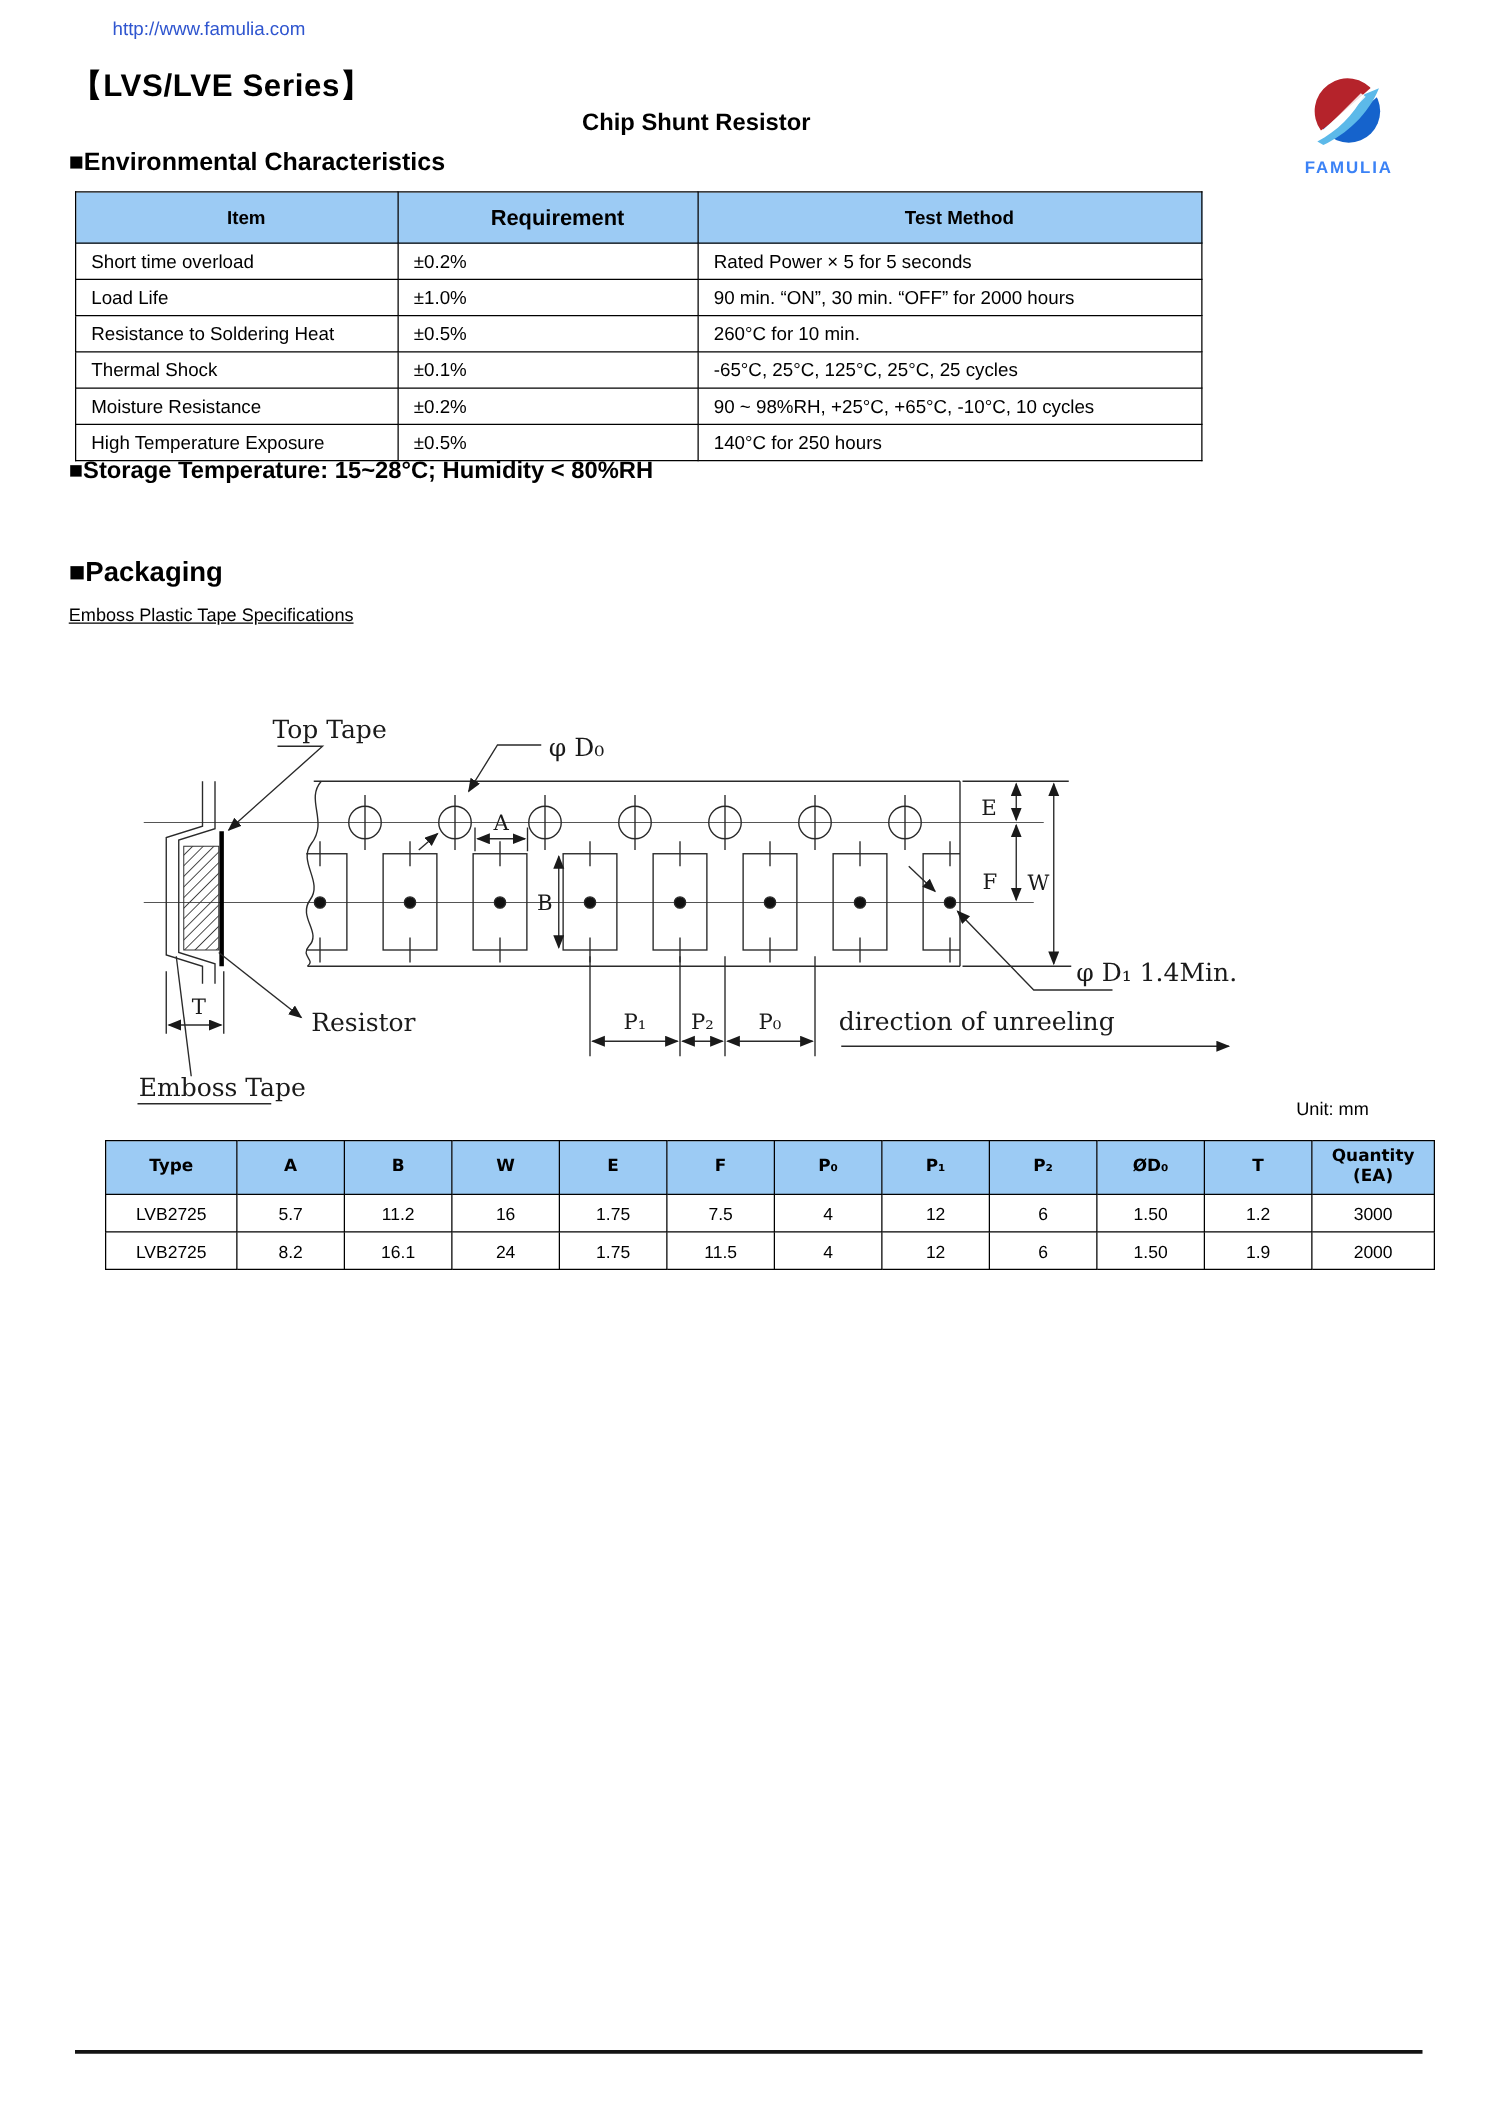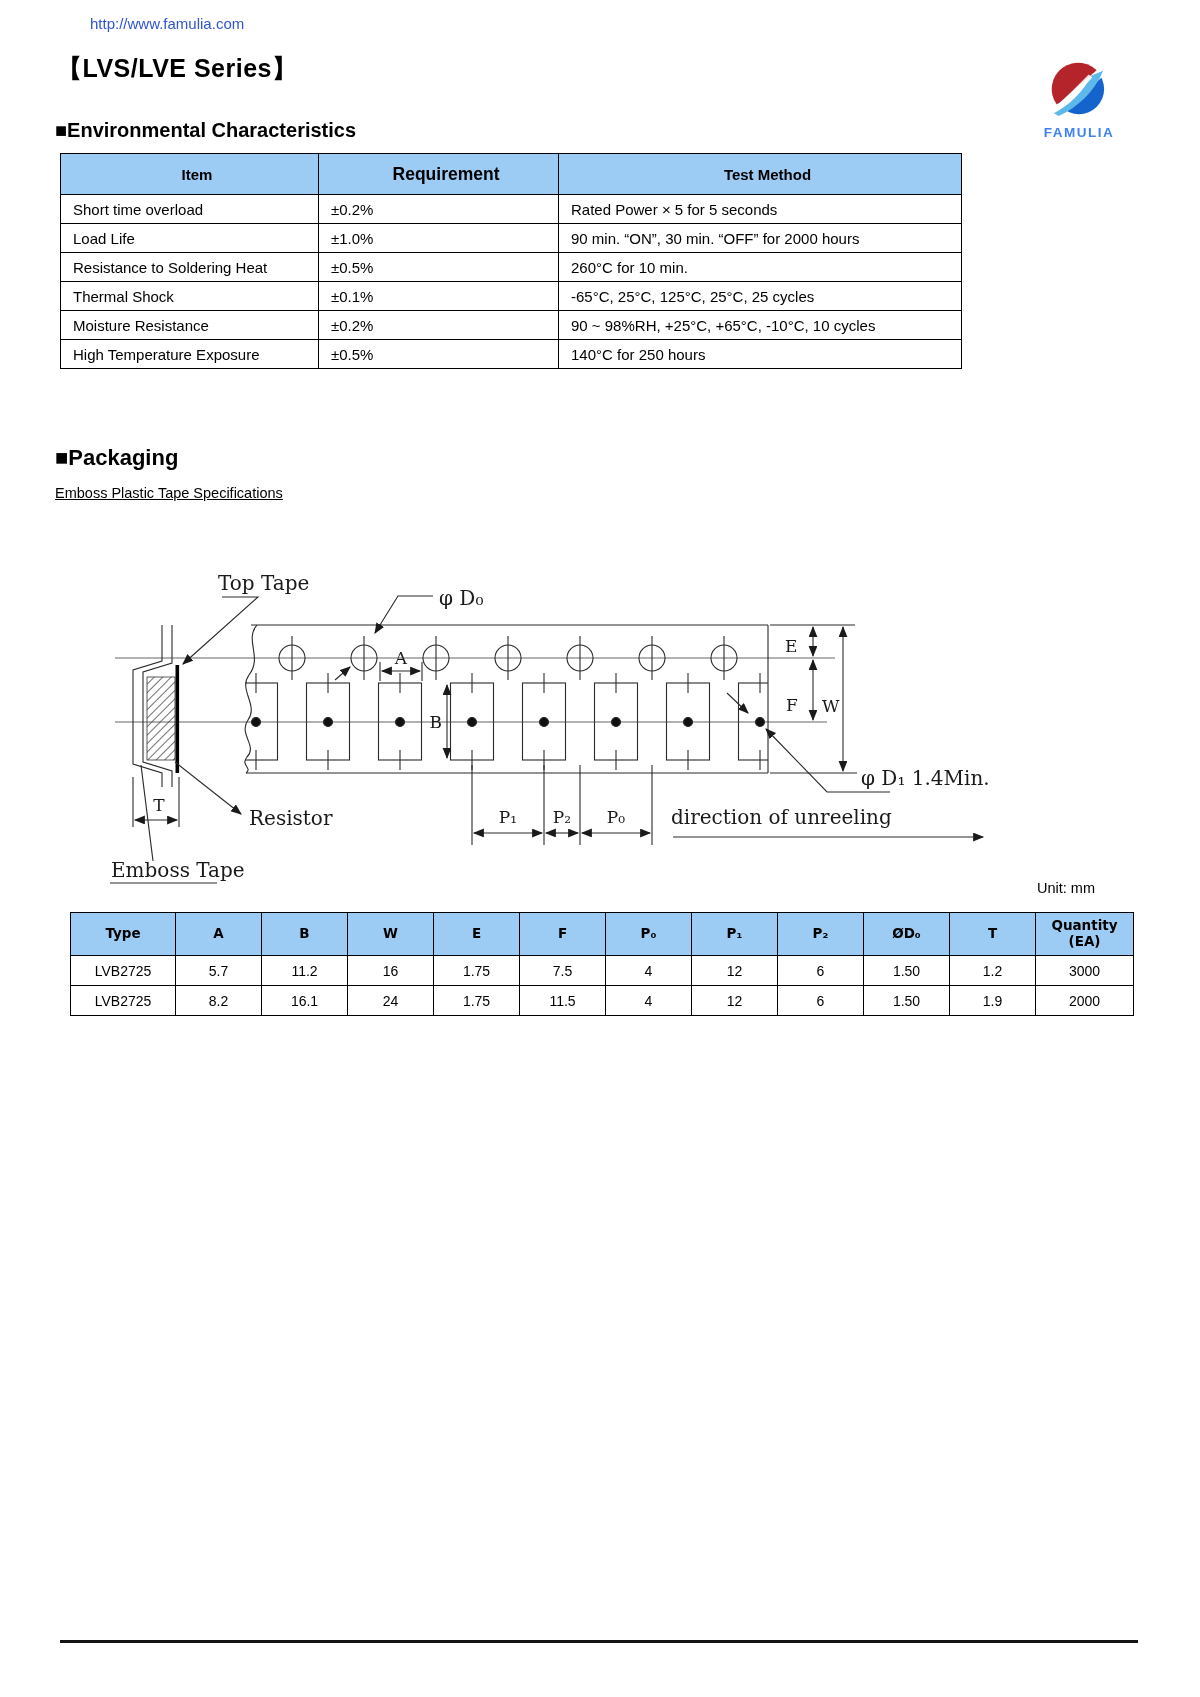--- a/index.html
+++ b/index.html
@@ -17,21 +17,21 @@
   .unit-note{left:1037px;top:880px;font-size:14.5px;}
 
   table{border-collapse:collapse;table-layout:fixed;}
   .t1{left:60px;top:153px;width:901px;}
   .t1 th,.t1 td{border:1.5px solid #000;padding-left:16px;}
   .t1 th{background:var(--table_header_bg);height:38px;font-size:15px;}
   .t1 th.req{font-size:17.5px;}
   .t1 td{height:28px;font-size:15px;padding:0 0 0 12px;text-align:left;vertical-align:middle;}
   .t1 col.c1{width:258px}.t1 col.c2{width:240px}.t1 col.c3{width:403px}
 
-  .t2{left:70px;top:912px;width:1063px;padding-left:24px;}
+  .t2{left:84px;top:912px;width:1063px;padding-left:24px;}
   .t2 th,.t2 td{border:1.5px solid #000;}
   .t2 th{background:var(--table_header_bg);height:40px;font-size:13.5px;
          font-family:"DejaVu Sans",sans-serif;line-height:1.15;}
   .t2 td{height:27px;font-size:14px;text-align:center;vertical-align:middle;}
   .t2 col.ctype{width:105px}.t2 col.cq{width:98px}.t2 col.cn{width:86px}
 
   .logo-wrap{left:1035px;top:60px;width:88px;text-align:center;}
   .brand{margin-top:3px;font-size:13.5px;font-weight:bold;letter-spacing:1.5px;color:#3b82f6;}
 
   .diagram{left:95px;top:515px;}
@@ -56,20 +56,21 @@
       <circle cx="30" cy="30" r="26" style="fill:var(--logo_blue)"></circle>
       <path d="M 7,46 A 26,26 0 1 1 51,14 Z" style="fill:var(--logo_red)"></path>
       <path d="M 1,52 L 50,9 L 57,15 L 8,58 Z" fill="#ffffff"></path>
       <path d="M 4,55 C 20,47 34,33 43,16 L 55,11 C 46,33 28,49 9,58 Z" style="fill:var(--logo_lightblue)"></path>
       <path d="M 20,42 L 44,18 L 40,15 L 16,39 Z" fill="#ffffff" opacity="0.85"></path>
     </svg>
     <div class="brand">FAMULIA</div>
   </div>
 
   <div class="abs series-title">【LVS/LVE Series】</div>
+  <div class="abs doc-title">Chip Shunt Resistor</div>
 
   <div class="abs sec-head env-head">■Environmental Characteristics</div>
 
   <table class="abs t1">
     <colgroup>
         <col class="c1">
         <col class="c2">
         <col class="c3">
       </colgroup>
     <thead>
@@ -106,20 +107,21 @@
         <td>90 ~ 98%RH, +25°C, +65°C, -10°C, 10 cycles</td>
       </tr>
       <tr>
         <td>High Temperature Exposure</td>
         <td>±0.5%</td>
         <td>140°C for 250 hours</td>
       </tr>
     </tbody>
   </table>
 
+  <div class="abs storage-note">■Storage Temperature: 15~28°C; Humidity &lt; 80%RH</div>
 
   <div class="abs sec-head pkg-head">■Packaging</div>
   <div class="abs pkg-sub">Emboss Plastic Tape Specifications</div>
 
   <svg class="abs diagram" width="920" height="375" viewBox="0 0 920 375">
     <defs>
       <marker id="ah" markerWidth="11" markerHeight="9" refX="9" refY="4" orient="auto-start-reverse">
         <path d="M0,0 L10,4 L0,8 z" fill="#1a1a1a"></path>
       </marker>
       <pattern id="hatch" width="6" height="6" patternUnits="userSpaceOnUse" patternTransform="rotate(45)">

